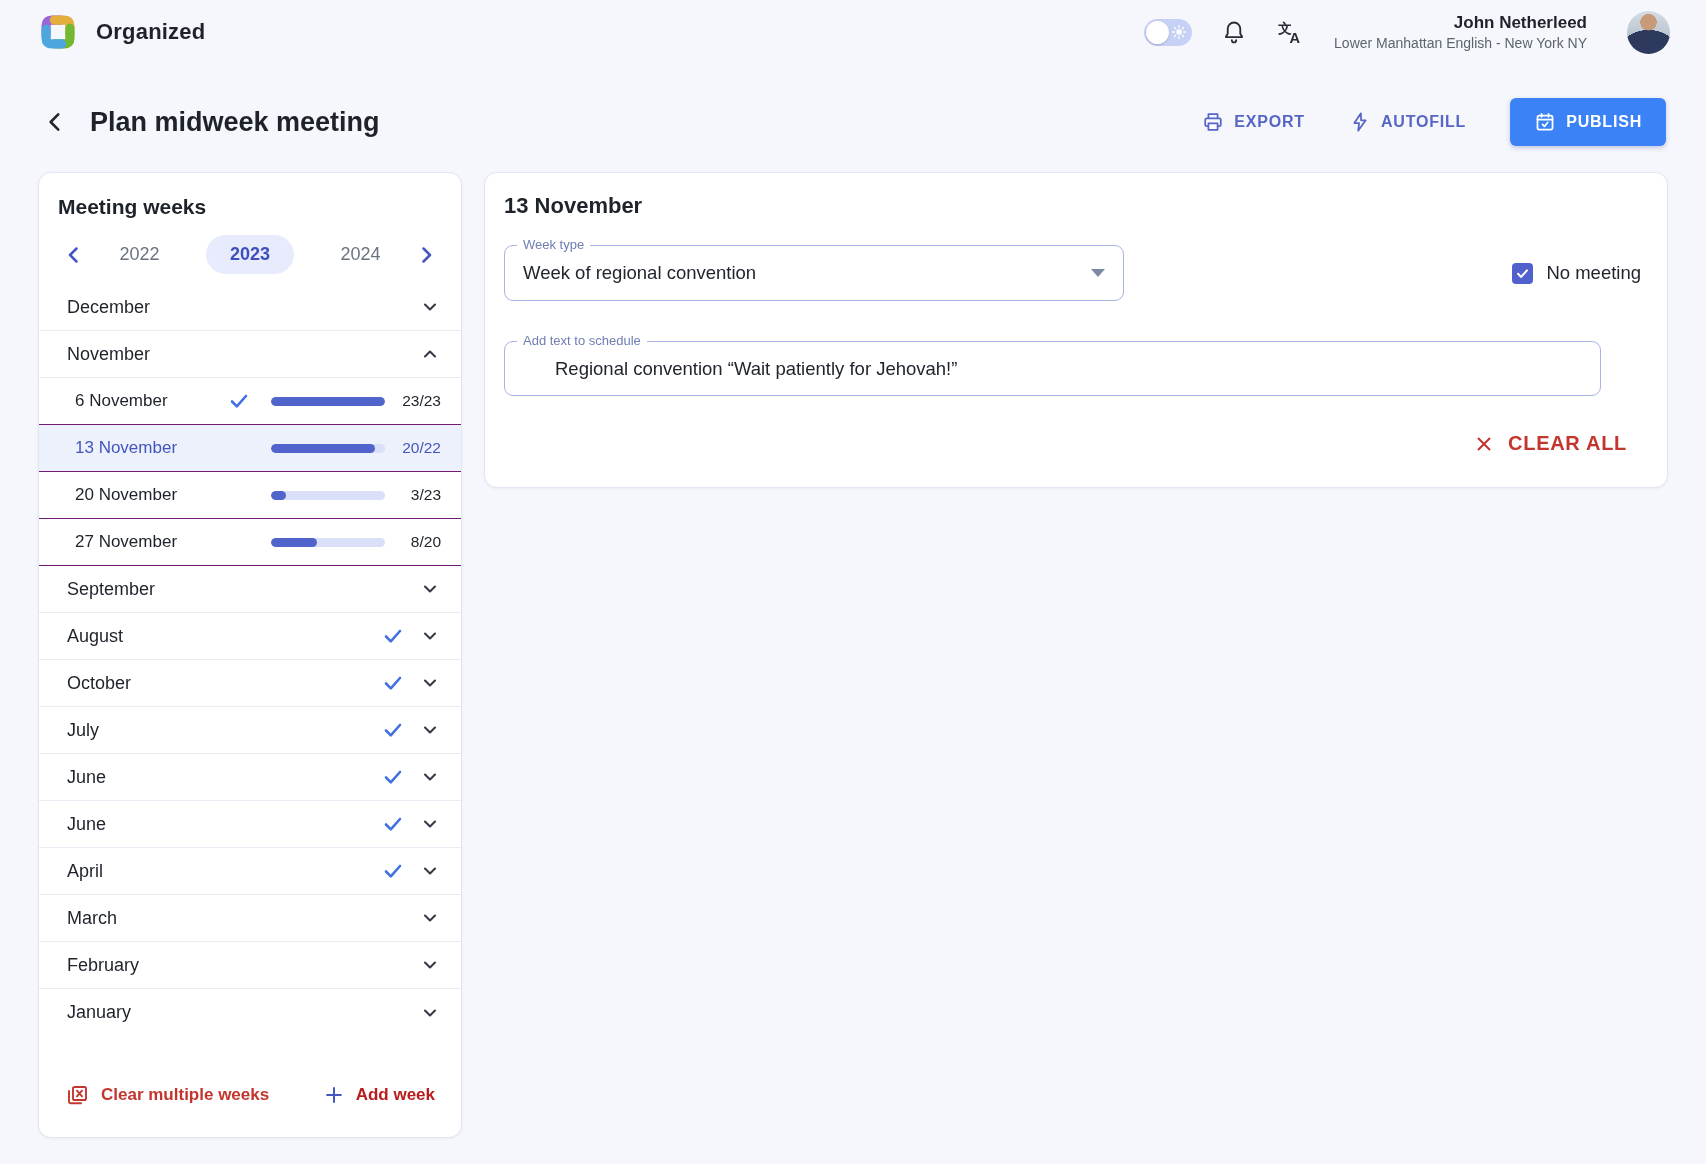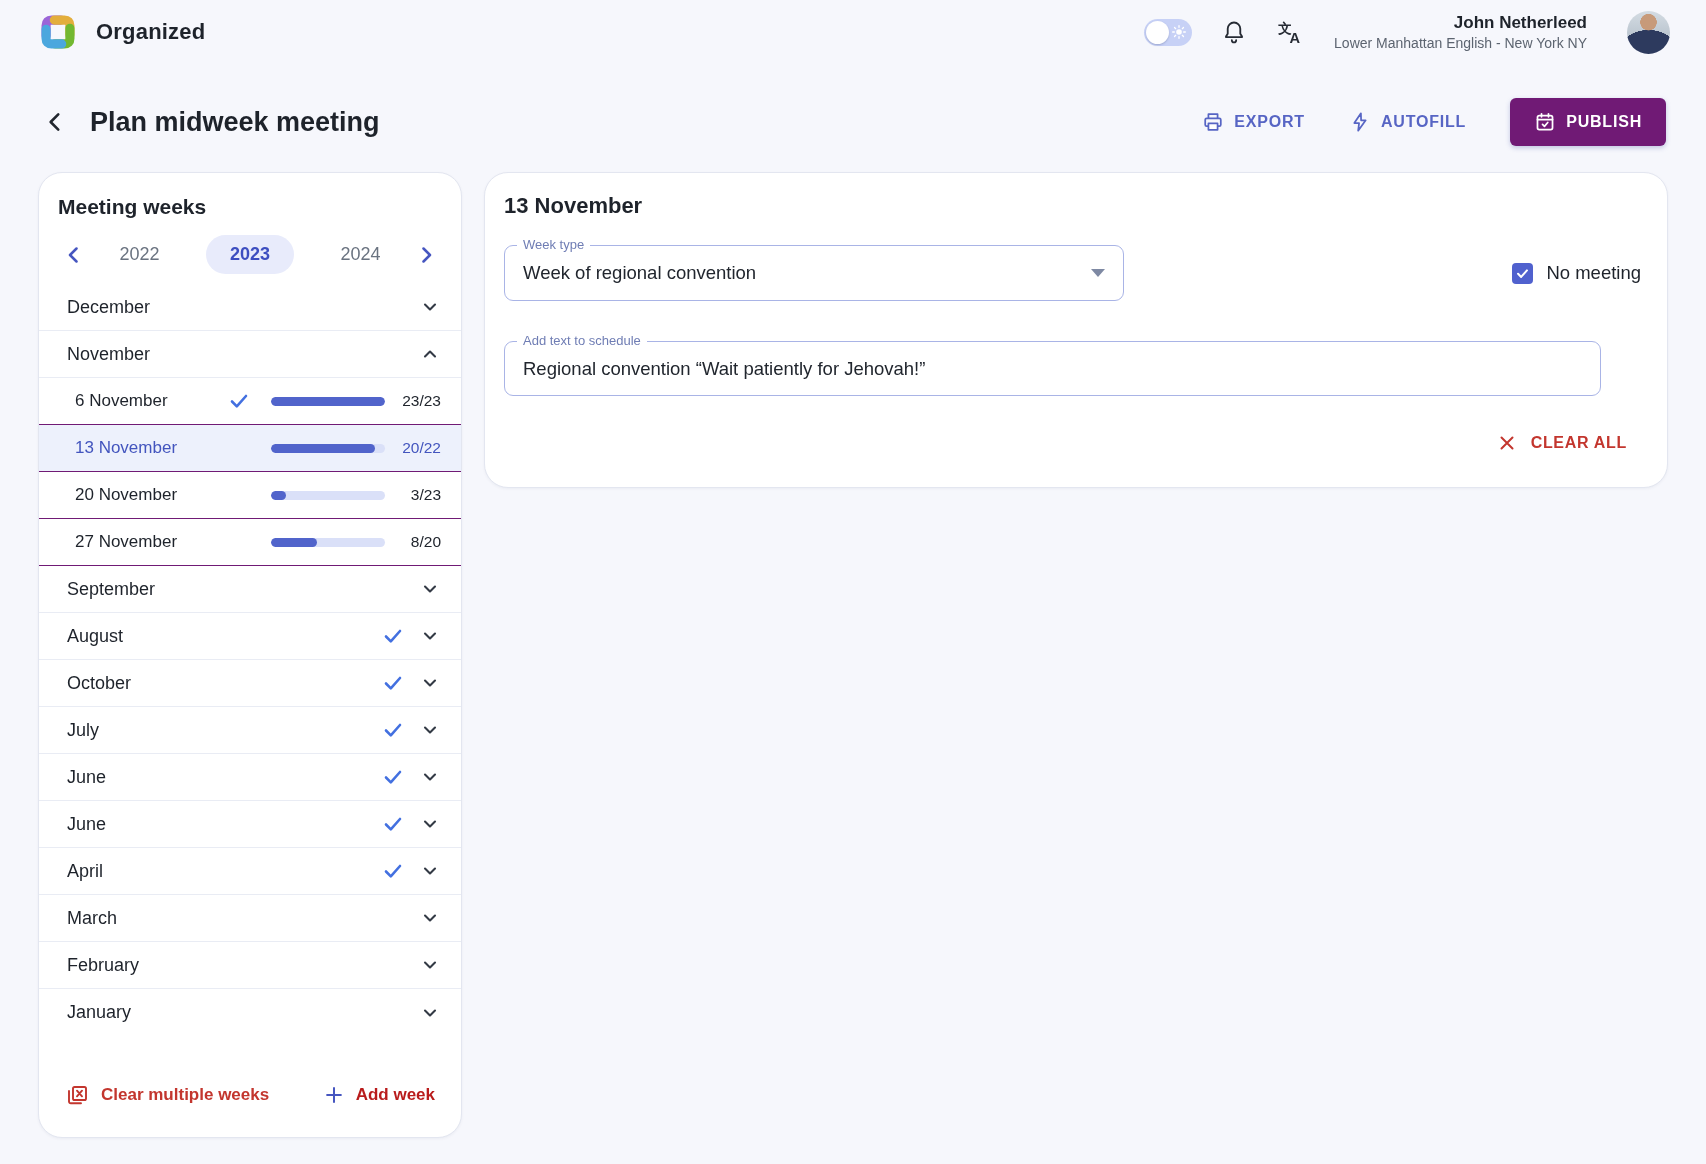--- a/index.html
+++ b/index.html
@@ -26,25 +26,25 @@
       radial-gradient(circle at 50% 26%, #c79a7a 0 21%, rgba(0,0,0,0) 22%),
       radial-gradient(ellipse 60% 38% at 50% 82%, #2d3a5e 0 99%, rgba(0,0,0,0) 100%),
       linear-gradient(#d4dce3, #a9b5c1);
   }
   
   .page-head { display:flex; align-items:center; padding:34px 40px 26px 40px; }
   .back-btn { width:30px; height:30px; display:flex; align-items:center; justify-content:center; cursor:pointer; }
   .page-title { font-size:27px; font-weight:700; margin-left:20px; color:#1E232B; }
   .head-actions { margin-left:auto; display:flex; align-items:center; gap:44px; }
   .link-btn { display:flex; align-items:center; gap:10px; color:#5765C4; font-size:16px; font-weight:700; letter-spacing:.8px; cursor:pointer; }
-  .publish-btn { display:flex; align-items:center; gap:10px; background:#701a75; color:#fff; font-size:16px; font-weight:700;
+  .publish-btn { display:flex; align-items:center; gap:10px; background:#3b82f6; color:#fff; font-size:16px; font-weight:700;
     letter-spacing:.8px; border:none; border-radius:6px; padding:0 24px; height:48px; cursor:pointer; box-shadow:0 2px 5px rgba(60,72,160,.28);text-align:center; }
   
   .content { display:flex; align-items:flex-start; gap:22px; padding:0 38px; }
-  .card { background:#fff; border:1px solid #E3E6F0; border-radius:24px; box-shadow:0 1px 3px rgba(25,35,80,.05); }
+  .card { background:#fff; border:1px solid #E3E6F0; border-radius:13px; box-shadow:0 1px 3px rgba(25,35,80,.05); }
   
   .sidebar { width:424px; height:966px; display:flex; flex-direction:column; }
   .sidebar h2 { font-size:21px; font-weight:700; padding:22px 20px 14px 19px; color:#1E232B; }
   .year-nav { display:flex; align-items:center; justify-content:space-between; padding:2px 22px 10px 22px; }
   .year-mid { display:flex; align-items:center; gap:14px; flex:1; justify-content:space-evenly; }
   .year { font-size:18px; color:#6A7380; cursor:pointer; padding:8px 14px; }
   .year.selected { background:#E8EBFB; color:#3D4EC0; font-weight:700; border-radius:22px; padding:9px 24px; }
   .nav-chev { width:26px; height:26px; display:flex; align-items:center; justify-content:center; cursor:pointer; }
   .month-list { display:flex; flex-direction:column; }
   .mrow { display:flex; align-items:center; height:47px; padding:0 20px 0 28px; border-bottom:1px solid #E9ECF4; cursor:pointer; }
@@ -71,24 +71,24 @@
   .detail h2 { font-size:22px; font-weight:700; color:#1E232B; }
   .detail-row1 { display:flex; align-items:center; margin-top:26px; }
   .ofield { position:relative; border:1.5px solid #A9B4E6; border-radius:9px; background:#fff; display:flex; align-items:center; }
   .olabel { position:absolute; top:-9px; left:12px; background:#fff; padding:0 6px; font-size:13px; color:#6F7DB4; }
   .select-field { width:620px; height:56px; padding:0 18px; cursor:pointer; }
   .select-value { font-size:18.5px; color:#21262E; }
   .caret { margin-left:auto; width:0; height:0; border-left:7px solid transparent; border-right:7px solid transparent; border-top:8px solid #7E89A3; }
   .no-meeting { margin-left:auto; display:flex; align-items:center; gap:13px; cursor:pointer; padding-right:2px; }
   .checkbox { width:21px; height:21px; border-radius:4px; background:#5061CE; display:flex; align-items:center; justify-content:center; }
   .no-meeting-label { font-size:18.5px; color:#1E232B; }
-  .text-field { margin-top:40px; width:calc(100% - 42px); height:55px; }
+  .text-field { margin-top:40px; width:calc(100% - 42px); height:55px;padding-left:32px; }
   .text-field input { border:none; outline:none; width:100%; font-size:18.5px; color:#21262E; font-family:"Liberation Sans",sans-serif; padding:0 18px; background:transparent; }
   .clear-all-row { display:flex; justify-content:flex-end; margin-top:36px; padding-right:16px; }
-  .clear-all { display:flex; align-items:center; gap:13px; color:#C3362E; font-size:16px; font-weight:700; letter-spacing:.7px; cursor:pointer; }
+  .clear-all { display:flex; align-items:center; gap:13px; color:#C3362E; font-size:20px; font-weight:700; letter-spacing:.7px; cursor:pointer; }
   svg { display:block; }
 </style>
 </head>
 <body>
 
 <div class="canvas">
 
   <header class="app-header">
     <svg class="logo" viewBox="0 0 48 48">
       <g stroke-width="10" fill="none" stroke-linecap="round">

